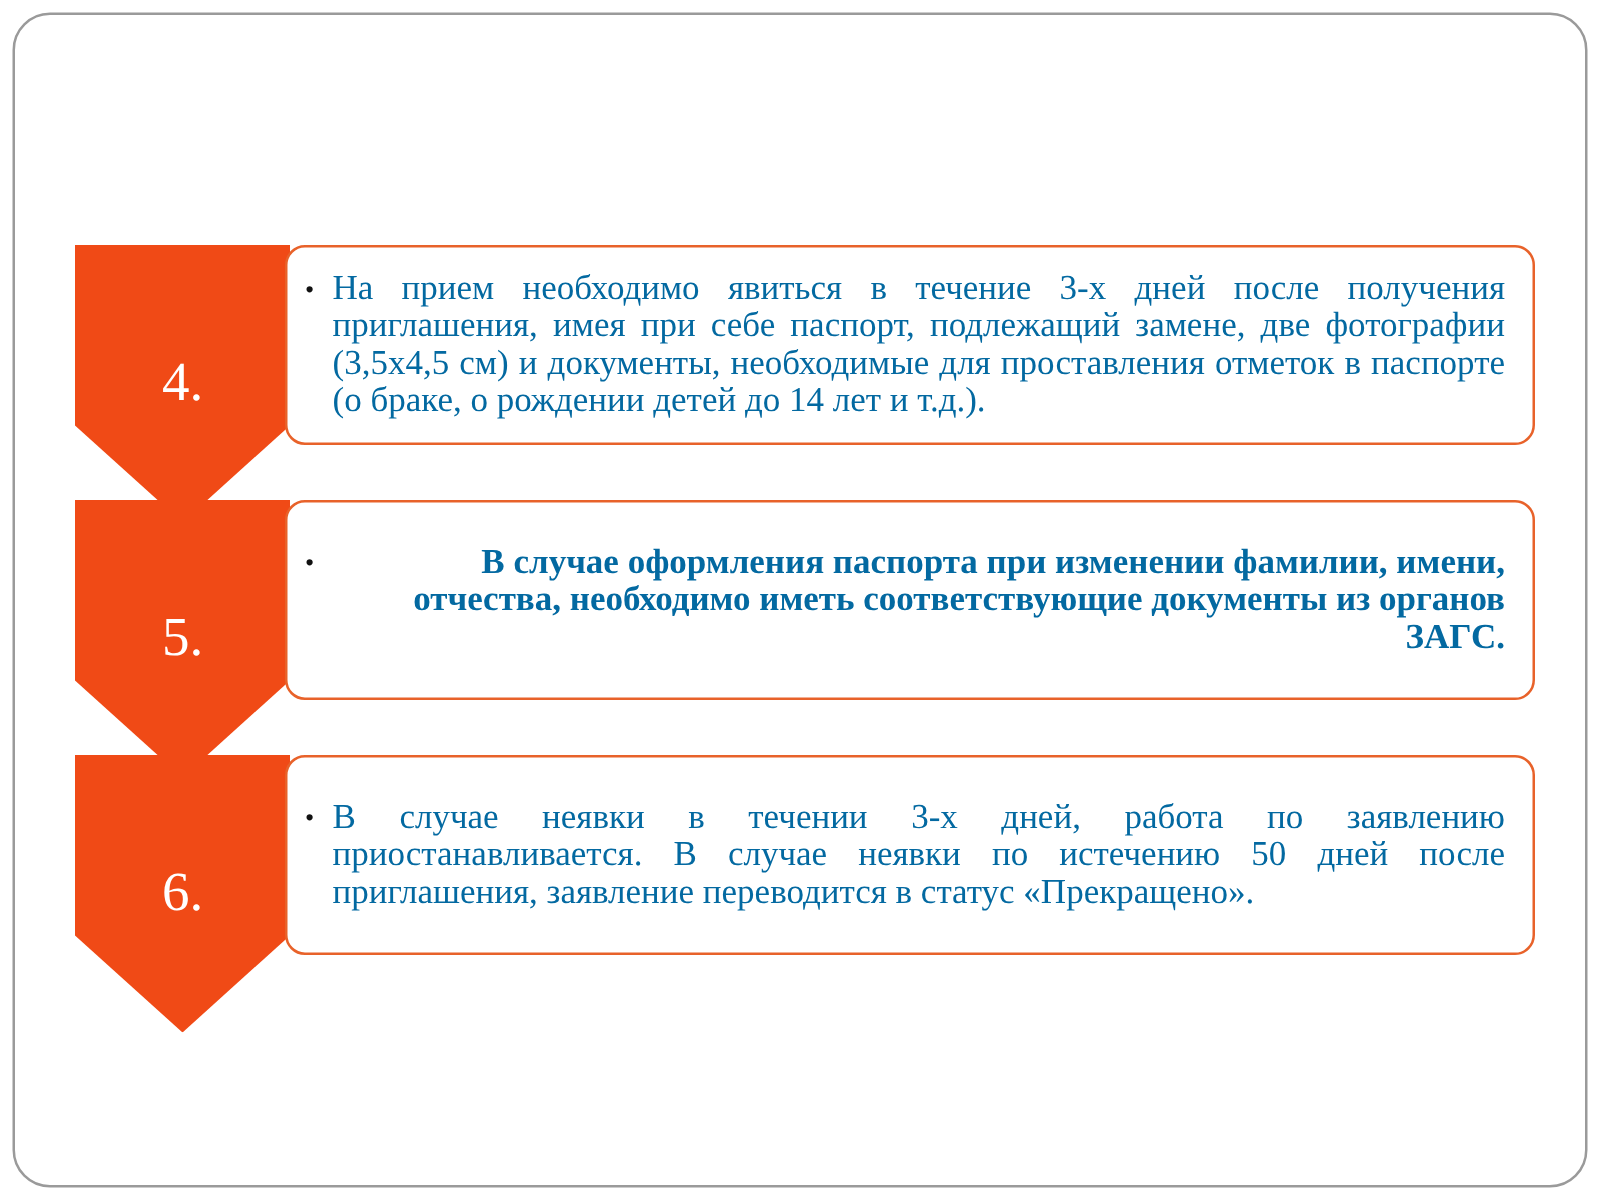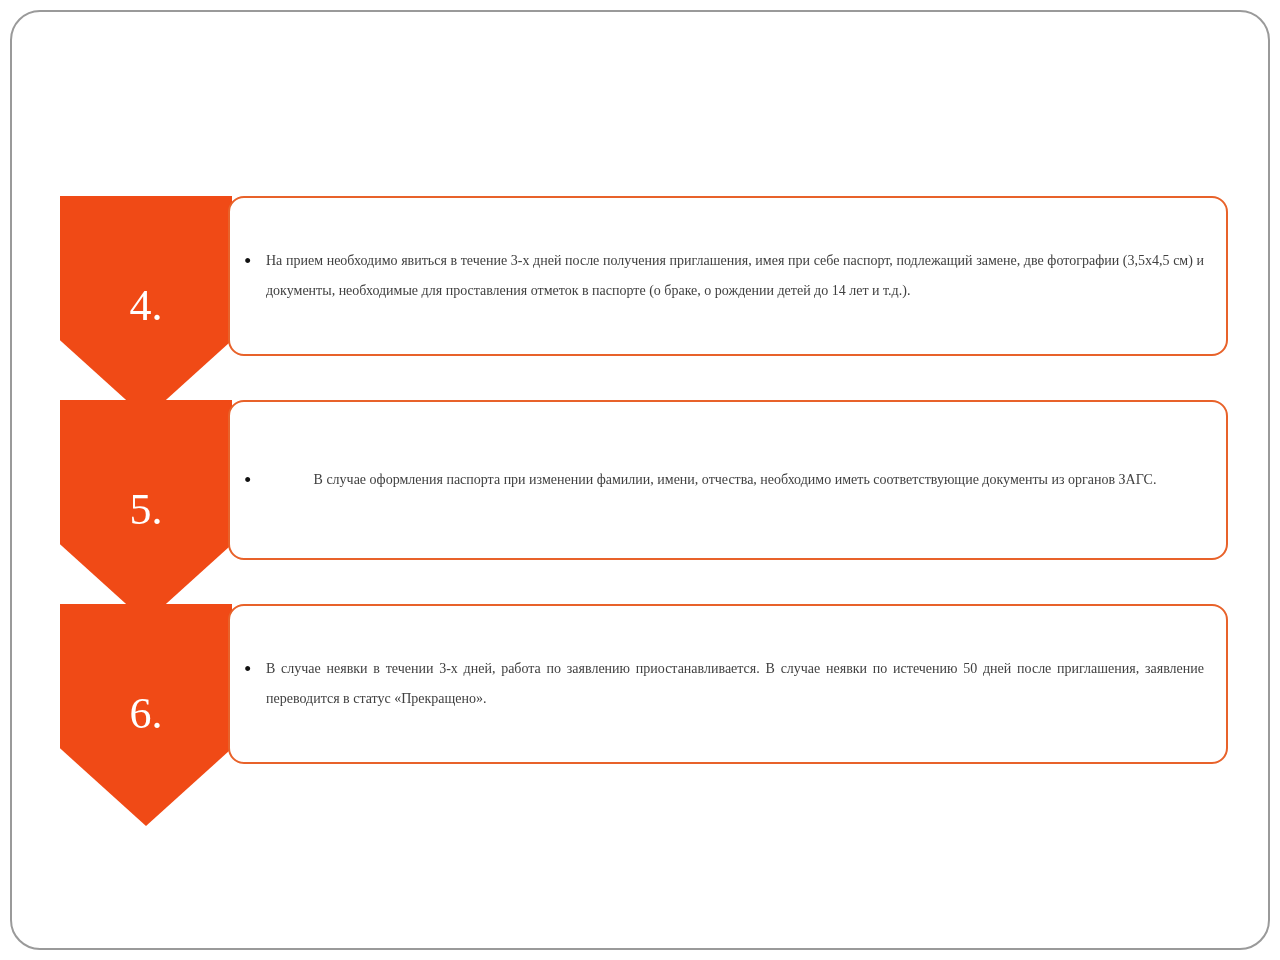--- a/index.html
+++ b/index.html
@@ -98,30 +98,31 @@
   .bullet-dot {
     flex: 0 0 auto;
     width: 22px;
     font-size: 21px;
     line-height: 30px;
     color: #111111;
     text-align: left;
   }
   .bullet-text {
     flex: 1 1 auto;
-    font-size: 14px;
+    font-size: 28px;
     line-height: 30px;
-    color: #404040;
+    color: #0369a1;
     text-align: justify;
     text-justify: inter-word;
     font-family: "Liberation Serif", serif;
     hyphens: none;
   }
   .no-justify .bullet-text {
-    text-align: center;
+    text-align: right;
+    font-weight: bold;
   }
 </style>
 </head>
 <body>
 
 <div class="slide">
 
   <div class="slide-border"></div>
 
   <div class="diagram">

